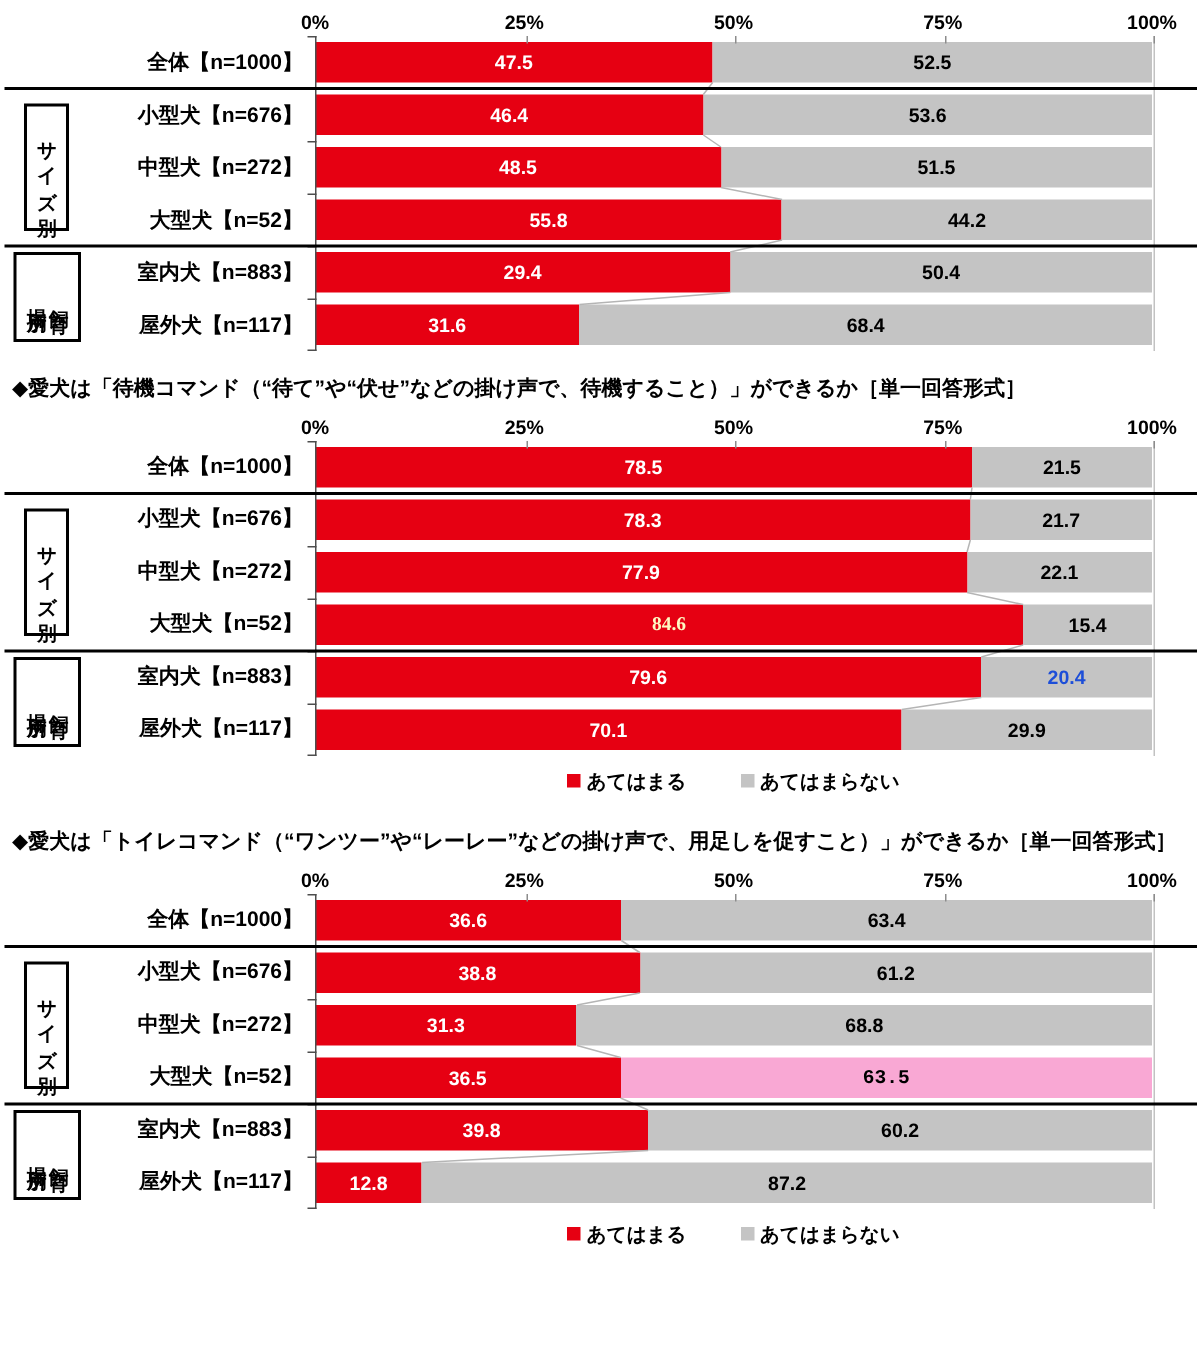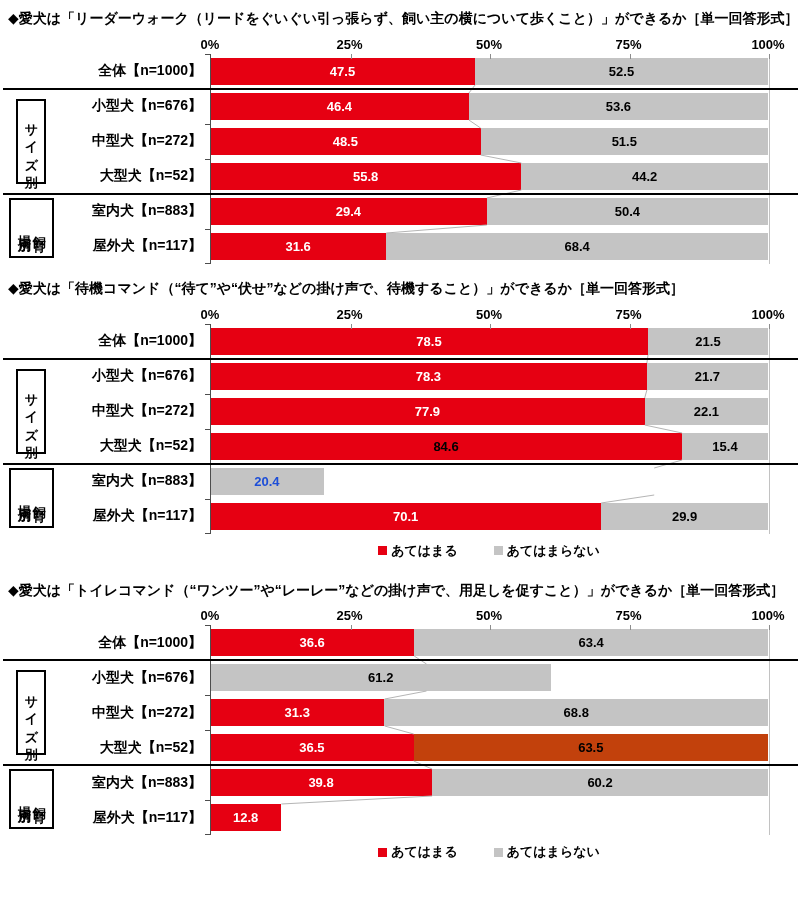--- a/index.html
+++ b/index.html
@@ -55,21 +55,20 @@
   }
   .legend-item { display:flex; align-items:center; gap:4px; }
   .legend-swatch { width:9px; height:9px; display:inline-block; }
   .legend-label { font-size:13px; font-weight:bold; white-space:nowrap; }
 </style>
 </head>
 <body>
 
 <div id="page">
     <section class="chart">
-      <h2 class="chart-title">◆愛犬は「リーダーウォーク（リードをぐいぐい引っ張らず、飼い主の横について歩くこと）」ができるか［単一回答形式］</h2>
       <div class="axis">
         <span class="tick-label" style="left: 0%;">0%</span>
         <span class="tick-label" style="left: 25%;">25%</span>
         <span class="tick-label" style="left: 50%;">50%</span>
         <span class="tick-label" style="left: 75%;">75%</span>
         <span class="tick-label" style="left: 100%;">100%</span>
       </div>
       <div class="body">
         <div class="bar-row">
           <div class="row-label">全体【n=1000】</div>
@@ -207,31 +206,34 @@
               <span class="seg-value">77.9</span>
             </div>
             <div class="seg" style="width: 22.1%; background: rgb(196, 196, 196); color: rgb(0, 0, 0);">
               <span class="seg-value">22.1</span>
             </div>
           </div>
         </div>
         <div class="bar-row">
           <div class="row-label">大型犬【n=52】</div>
           <div class="track">
-            <div class="seg" style="width: 84.6%; background: rgb(230, 0, 18); color: #000000;">
+            <div class="seg" style="width: 84.6%; background: rgb(230, 0, 18); color: #fef9c3; font-family: Liberation Serif, serif;">
               <span class="seg-value">84.6</span>
             </div>
             <div class="seg" style="width: 15.4%; background: rgb(196, 196, 196); color: rgb(0, 0, 0);">
               <span class="seg-value">15.4</span>
             </div>
           </div>
         </div>
         <div class="bar-row">
           <div class="row-label">室内犬【n=883】</div>
           <div class="track">
+            <div class="seg" style="width: 79.6%; background: rgb(230, 0, 18); color: rgb(255, 255, 255);">
+              <span class="seg-value">79.6</span>
+            </div>
             <div class="seg" style="width: 20.4%; background: rgb(196, 196, 196); color: #1d4ed8;">
               <span class="seg-value">20.4</span>
             </div>
           </div>
         </div>
         <div class="bar-row">
           <div class="row-label">屋外犬【n=117】</div>
           <div class="track">
             <div class="seg" style="width: 70.1%; background: rgb(230, 0, 18); color: rgb(255, 255, 255);">
               <span class="seg-value">70.1</span>
@@ -299,20 +301,23 @@
               <span class="seg-value">36.6</span>
             </div>
             <div class="seg" style="width: 63.4%; background: rgb(196, 196, 196); color: rgb(0, 0, 0);">
               <span class="seg-value">63.4</span>
             </div>
           </div>
         </div>
         <div class="bar-row">
           <div class="row-label">小型犬【n=676】</div>
           <div class="track">
+            <div class="seg" style="width: 38.8%; background: rgb(230, 0, 18); color: rgb(255, 255, 255);">
+              <span class="seg-value">38.8</span>
+            </div>
             <div class="seg" style="width: 61.2%; background: rgb(196, 196, 196); color: rgb(0, 0, 0);">
               <span class="seg-value">61.2</span>
             </div>
           </div>
         </div>
         <div class="bar-row">
           <div class="row-label">中型犬【n=272】</div>
           <div class="track">
             <div class="seg" style="width: 31.3%; background: rgb(230, 0, 18); color: rgb(255, 255, 255);">
               <span class="seg-value">31.3</span>
@@ -321,41 +326,44 @@
               <span class="seg-value">68.8</span>
             </div>
           </div>
         </div>
         <div class="bar-row">
           <div class="row-label">大型犬【n=52】</div>
           <div class="track">
             <div class="seg" style="width: 36.5%; background: rgb(230, 0, 18); color: rgb(255, 255, 255);">
               <span class="seg-value">36.5</span>
             </div>
-            <div class="seg" style="width: 63.5%; background: #c2410c; color: rgb(0, 0, 0);">
+            <div class="seg" style="width: 63.5%; background: #f9a8d4; color: rgb(0, 0, 0); font-family: Liberation Mono, monospace;">
               <span class="seg-value">63.5</span>
             </div>
           </div>
         </div>
         <div class="bar-row">
           <div class="row-label">室内犬【n=883】</div>
           <div class="track">
             <div class="seg" style="width: 39.8%; background: rgb(230, 0, 18); color: rgb(255, 255, 255);">
               <span class="seg-value">39.8</span>
             </div>
             <div class="seg" style="width: 60.2%; background: rgb(196, 196, 196); color: rgb(0, 0, 0);">
               <span class="seg-value">60.2</span>
             </div>
           </div>
         </div>
         <div class="bar-row">
           <div class="row-label">屋外犬【n=117】</div>
           <div class="track">
             <div class="seg" style="width: 12.8%; background: rgb(230, 0, 18); color: rgb(255, 255, 255);">
               <span class="seg-value">12.8</span>
+            </div>
+            <div class="seg" style="width: 87.2%; background: rgb(196, 196, 196); color: rgb(0, 0, 0);">
+              <span class="seg-value">87.2</span>
             </div>
           </div>
         </div>
         <svg class="series-lines" width="558" height="210" viewBox="0 0 558 210">
           <line x1="204.2" y1="31" x2="216.5" y2="39" stroke="#b5b5b5" stroke-width="1"></line>
           <line x1="216.5" y1="66" x2="174.7" y2="74" stroke="#b5b5b5" stroke-width="1"></line>
           <line x1="174.7" y1="101" x2="203.7" y2="109" stroke="#b5b5b5" stroke-width="1"></line>
           <line x1="203.7" y1="136" x2="222.1" y2="144" stroke="#b5b5b5" stroke-width="1"></line>
           <line x1="222.1" y1="171" x2="71.4" y2="179" stroke="#b5b5b5" stroke-width="1"></line>
         </svg>

